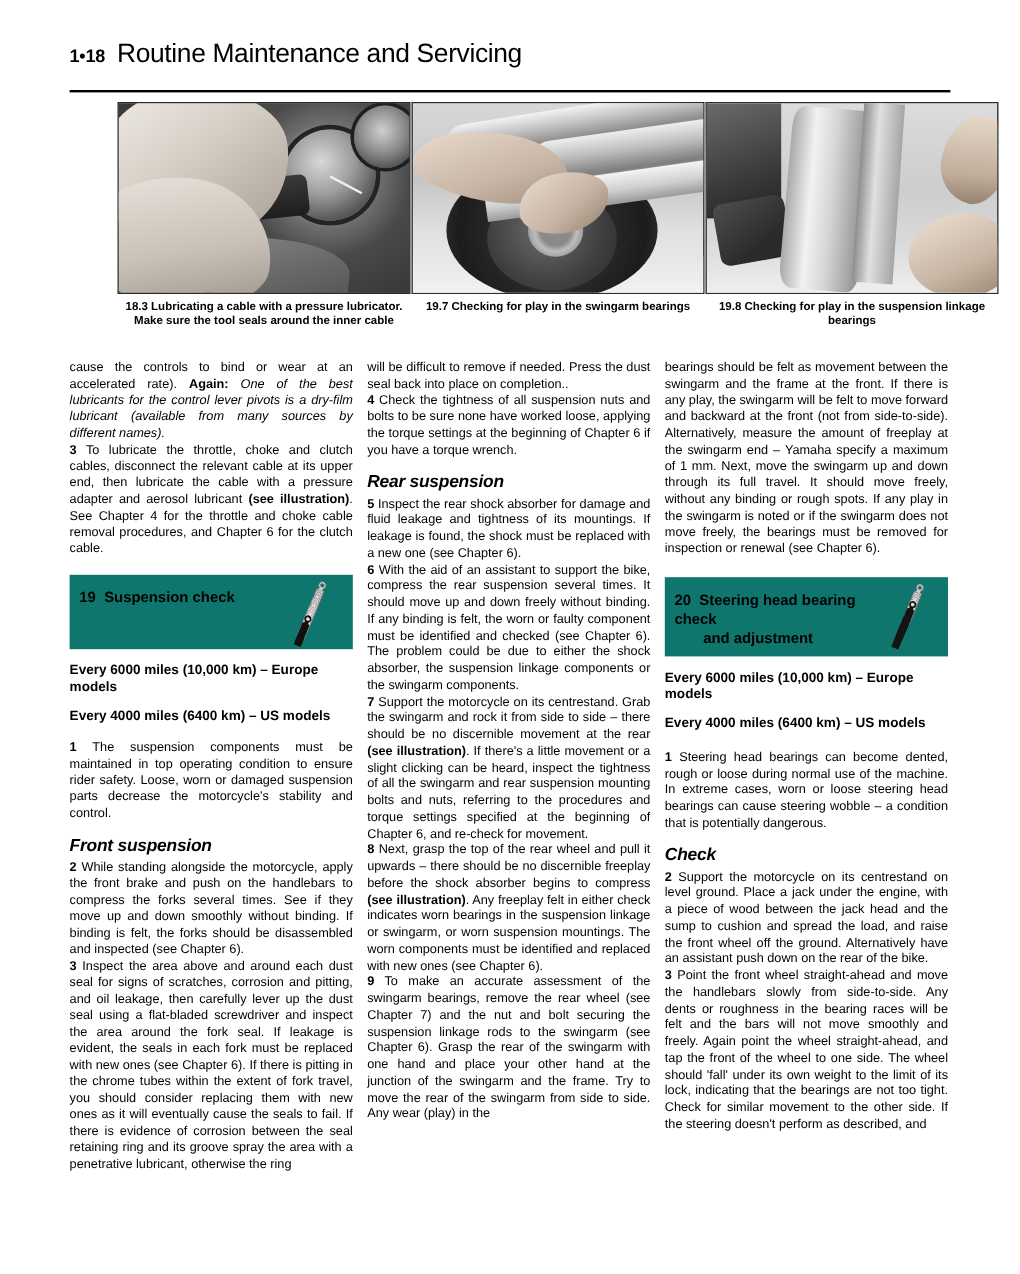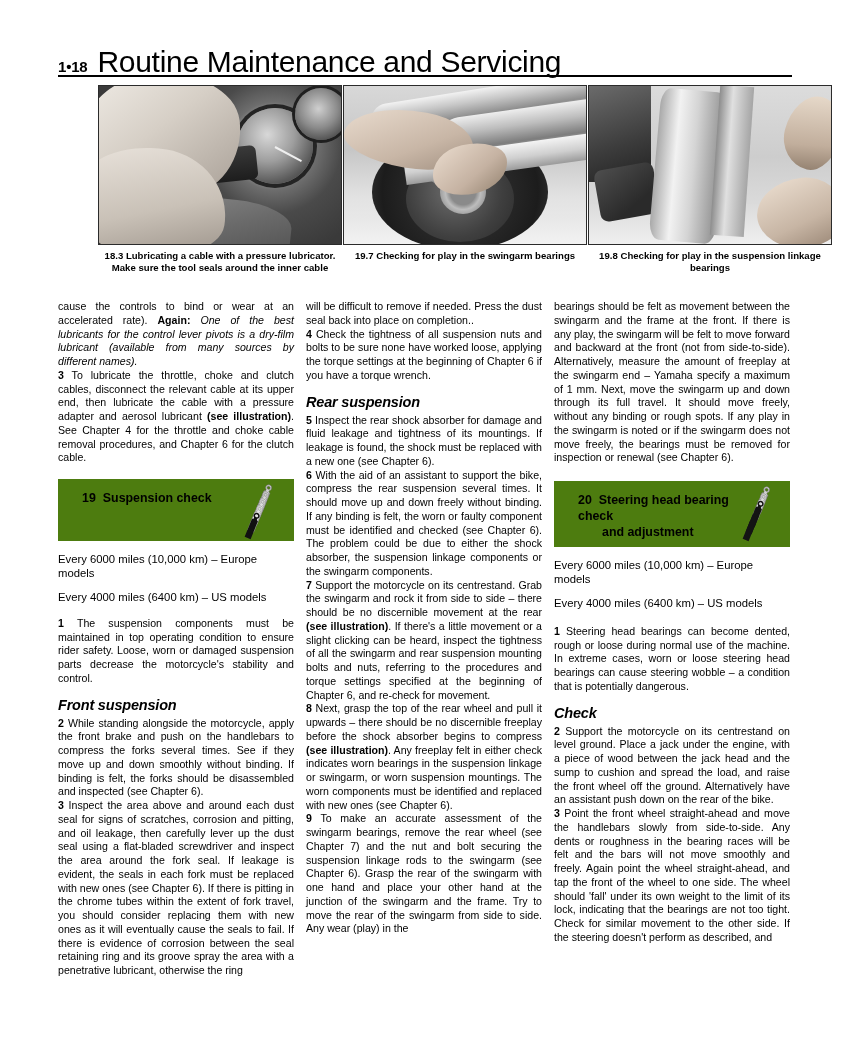--- a/index.html
+++ b/index.html
@@ -32,26 +32,25 @@
   }
   .folio {
     font-size: 15px;
     font-weight: bold;
     letter-spacing: -0.2px;
     white-space: nowrap;
     position: relative;
     top: 0px;
   }
   .header-title {
-    font-size: 30px;
+    font-size: 22px;
     font-weight: normal;
     letter-spacing: -0.3px;
     margin-left: 10px;
     white-space: nowrap;
-    margin-top: 13px;
   }
   .header-rule {
     position: absolute;
     left: 58px;
     top: 75px;
     width: 734px;
     height: 2px;
     background: #000;
   }
 
@@ -268,33 +267,33 @@
   h3.sub {
     margin: 11px 0 4px 0;
     font-size: 14.5px;
     font-weight: bold;
     font-style: italic;
     letter-spacing: -0.2px;
   }
   h4.freq {
     margin: 12px 0 0 0;
     font-size: 11.3px;
-    font-weight: normal;
+    font-weight: bold;
     line-height: 13.6px;
   }
   h4.freq.second { margin-top: 11px; }
   .freq + p.body { margin-top: 12px; }
 
   
   .section-box {
     position: relative;
-    background: #4d7c0f;
+    background: #0f766e;
     height: 62px;
     margin: 14px 0 0 0;
-    padding: 11px 52px 0 24px;
+    padding: 11px 52px 0 8px;
     overflow: hidden;
   }
   .section-box.tall { height: 66px; }
   .section-title {
     font-size: 12.4px;
     font-weight: bold;
     line-height: 16px;
   }
   .section-title .secnum { margin-right: 7px; }
   .section-title .ind { display: block; padding-left: 24px; }

